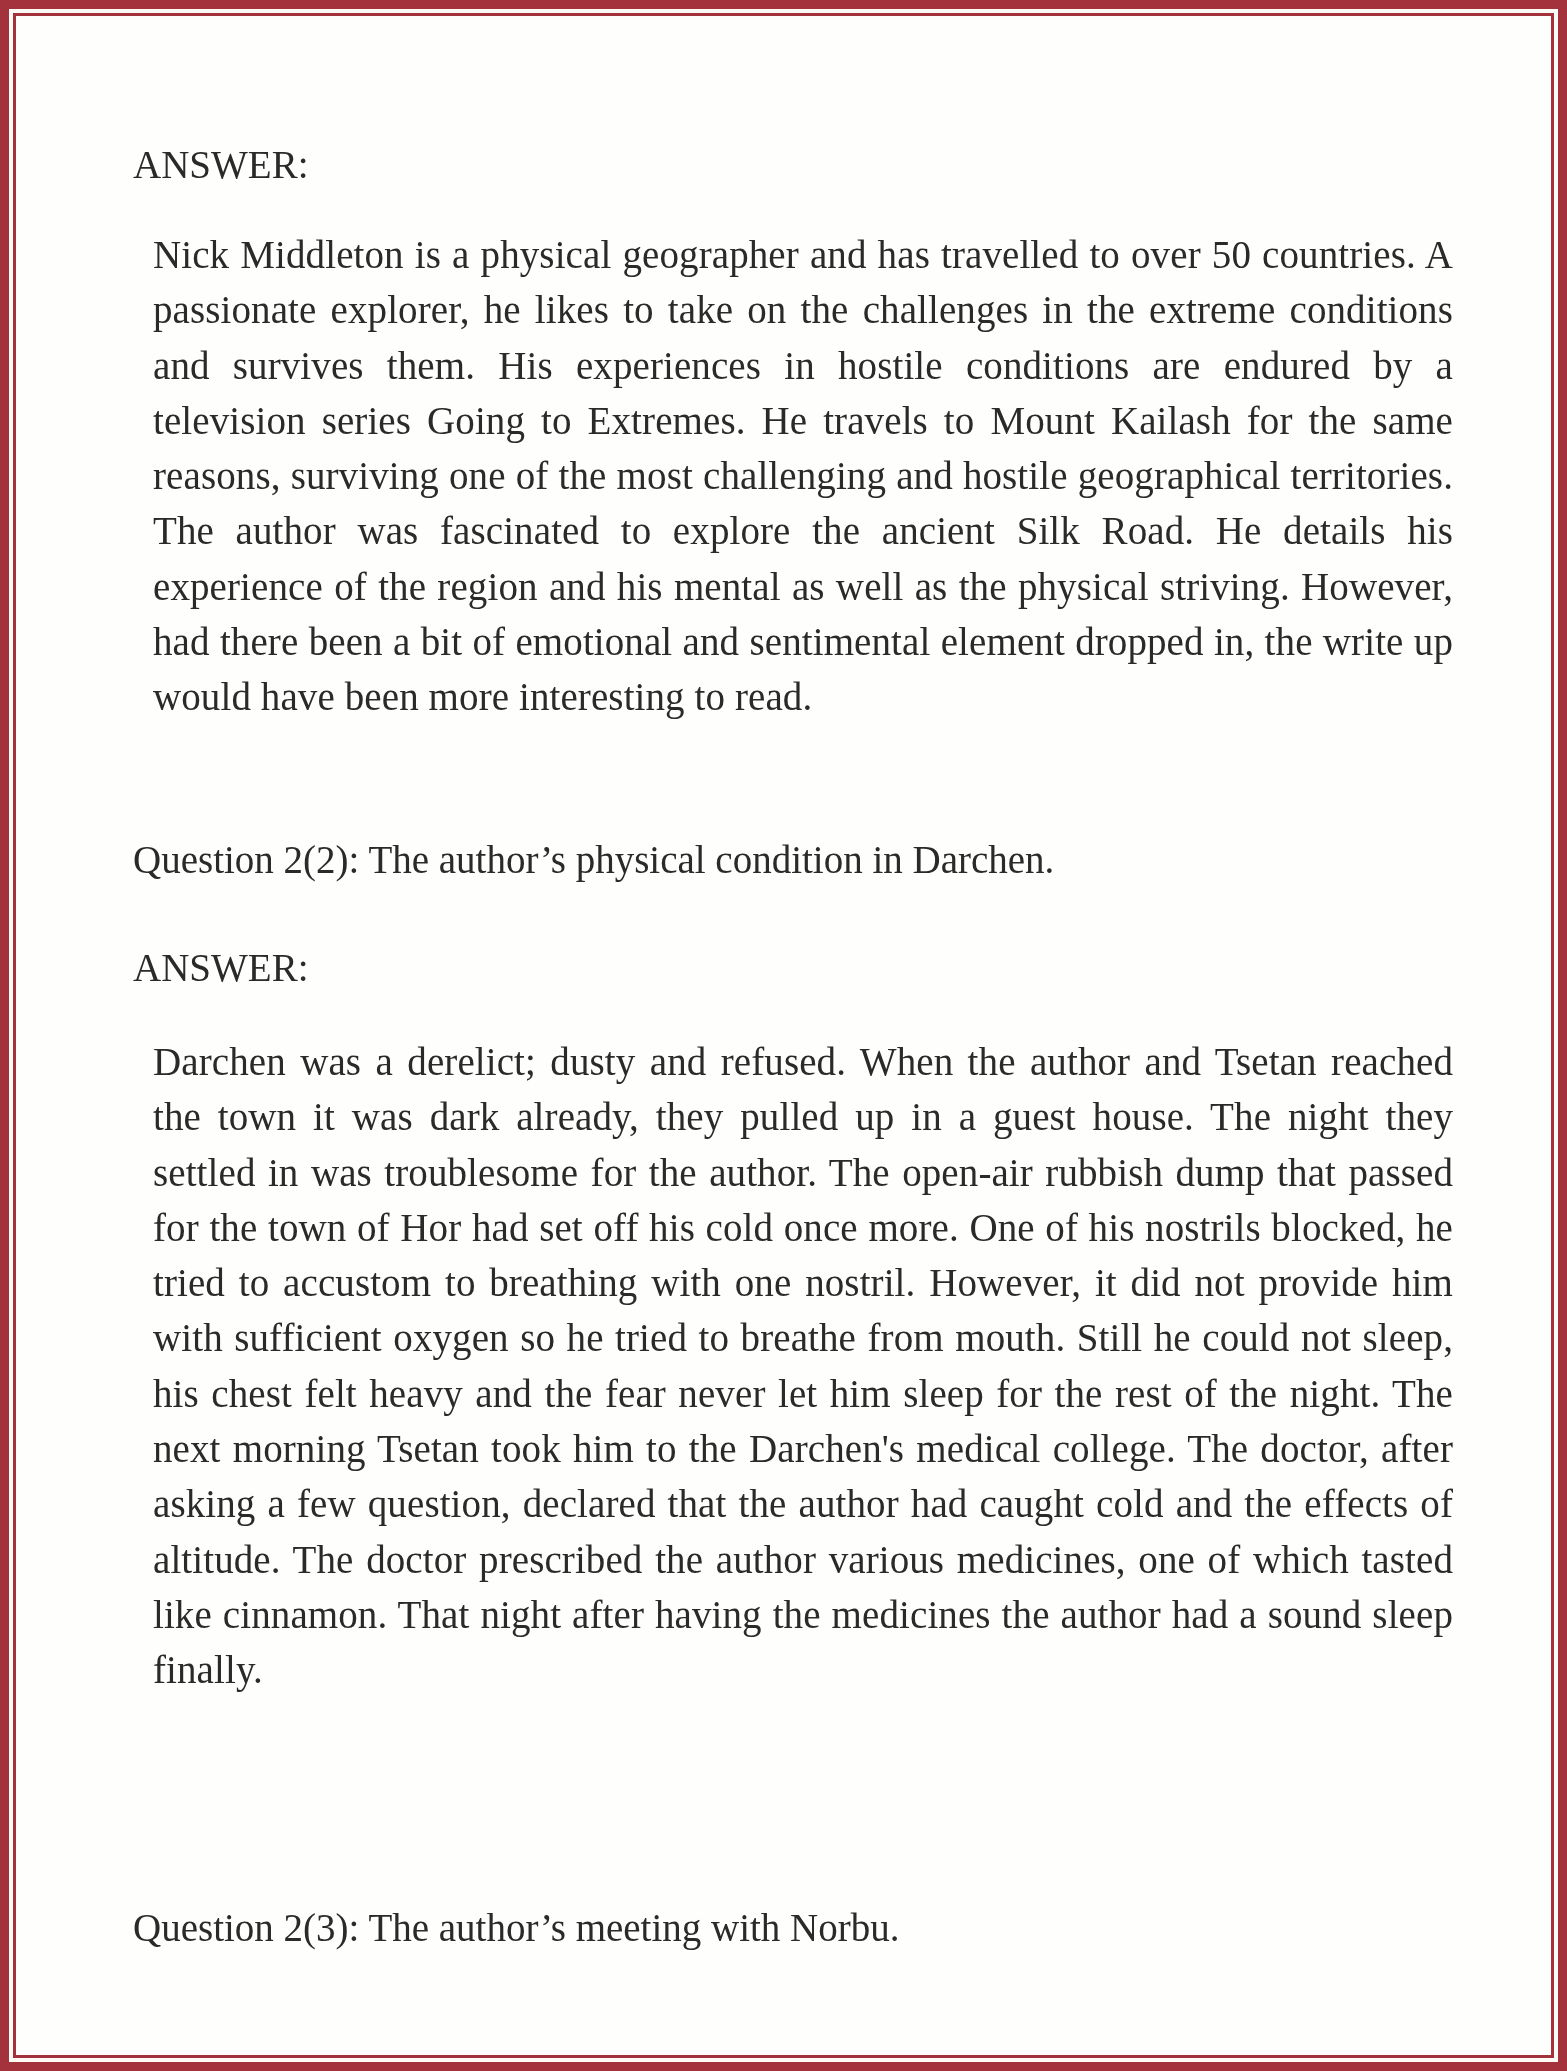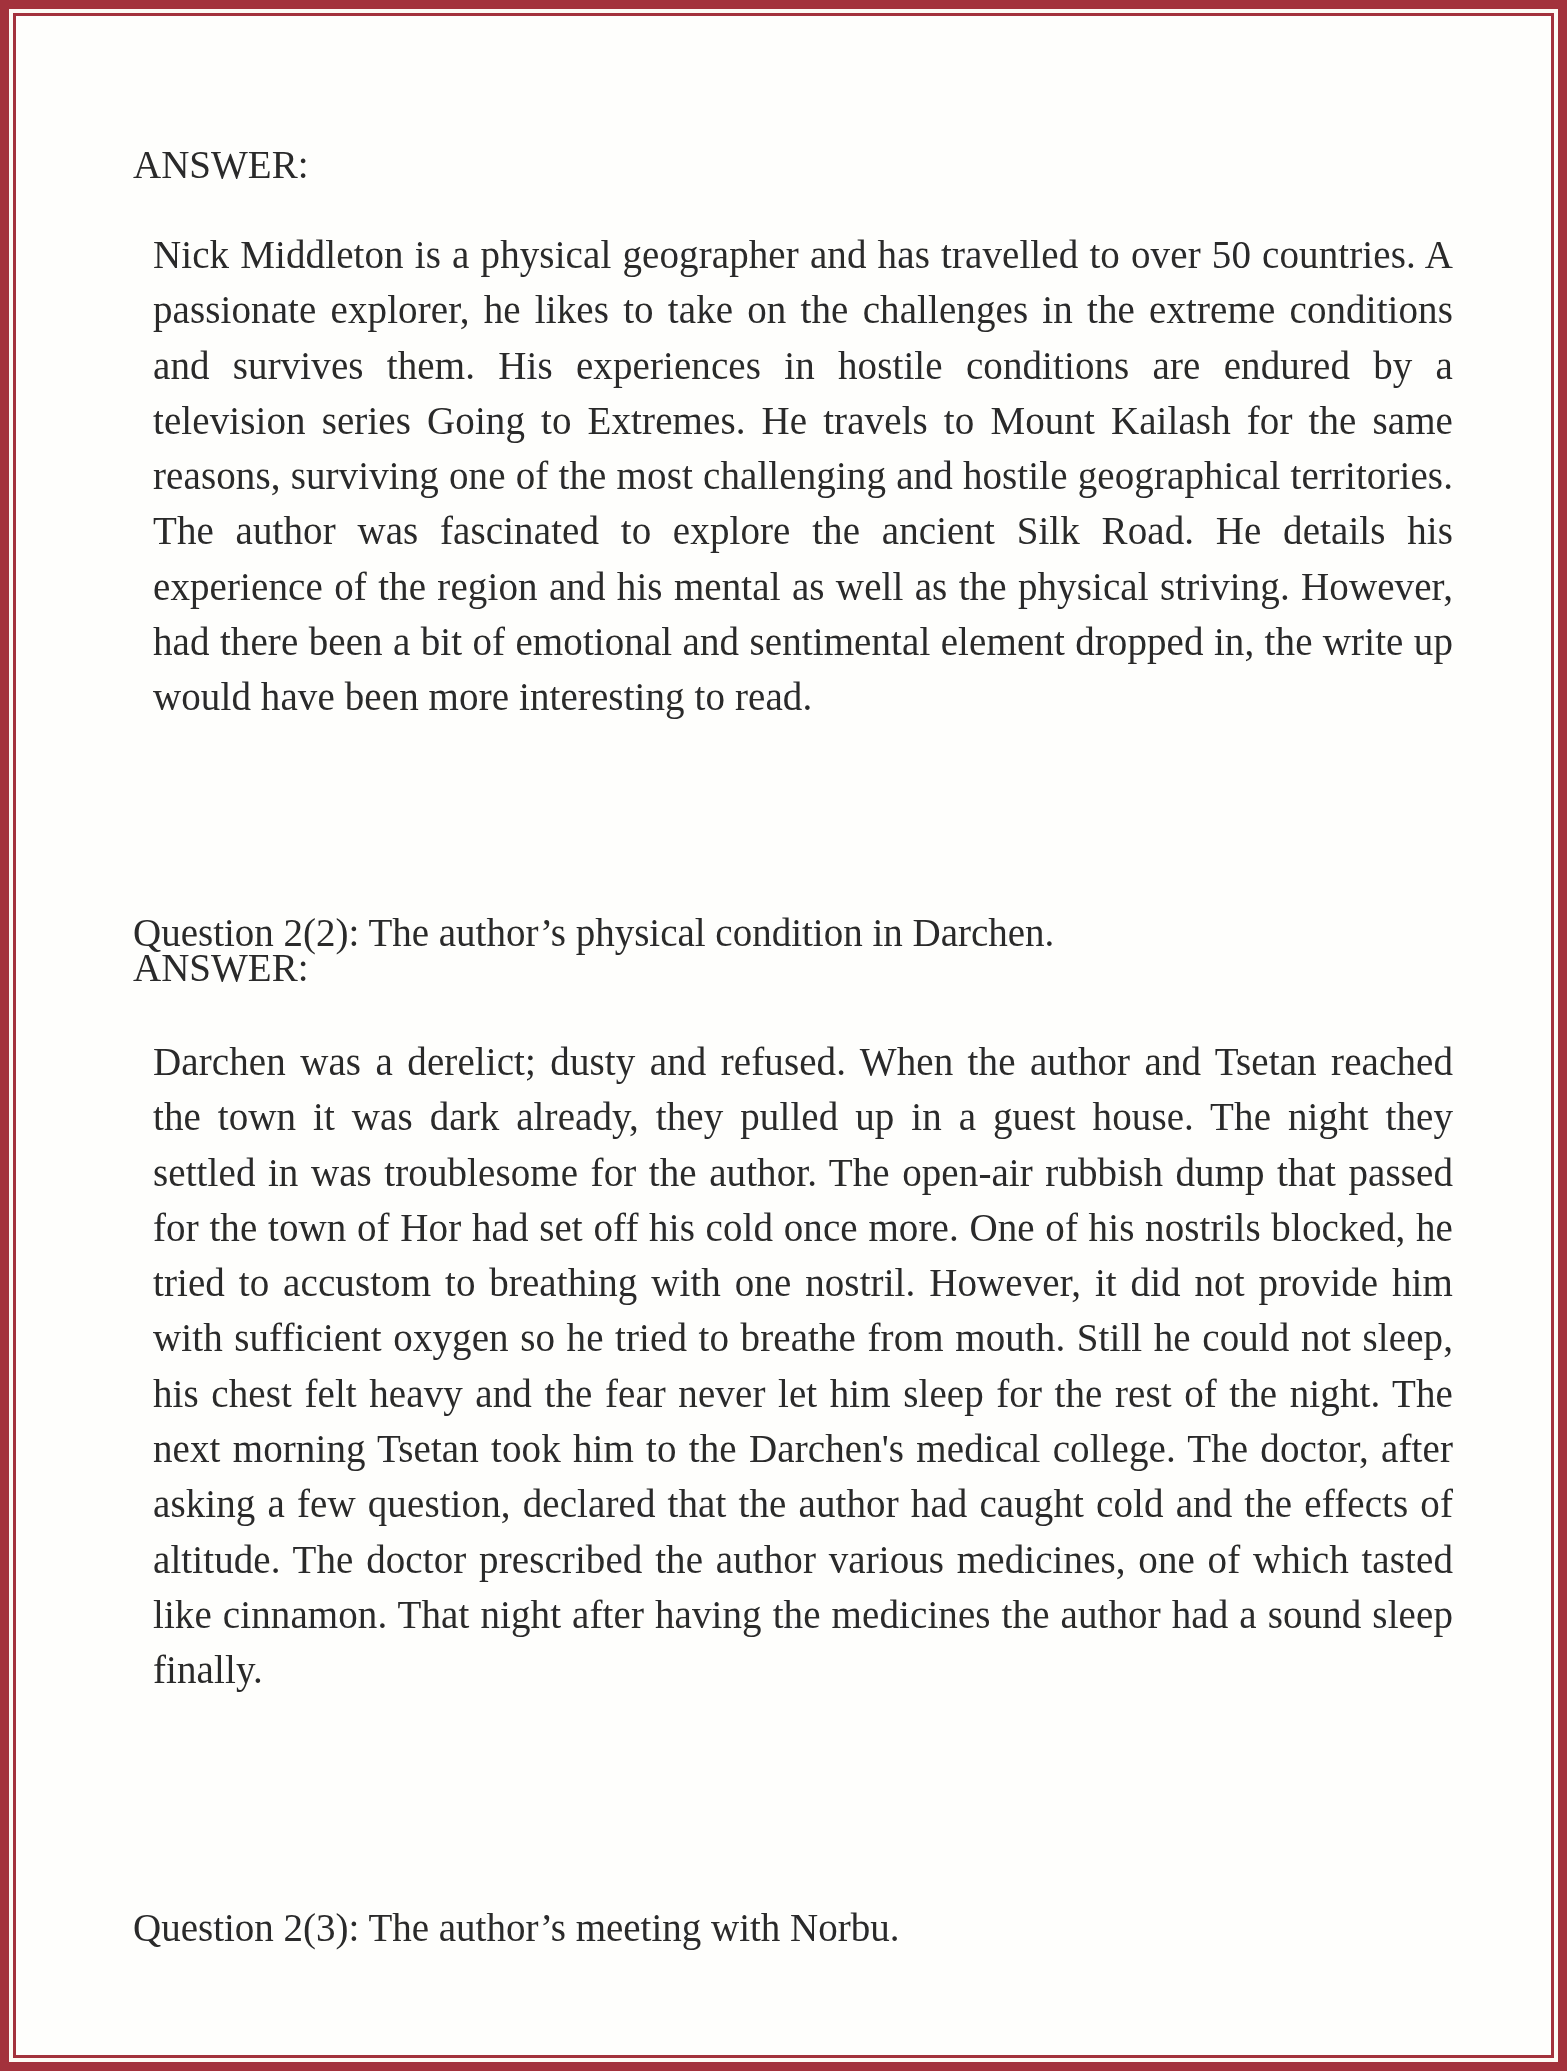--- a/index.html
+++ b/index.html
@@ -49,21 +49,21 @@
 <div class="frame-outer">
   <div class="frame-inner"></div>
 </div>
 
 <div class="page">
 
   <h2 class="heading" style="top:137px;">ANSWER:</h2>
 
   <p class="para" style="top:211px;">Nick Middleton is a physical geographer and has travelled to over 50 countries. A passionate explorer, he likes to take on the challenges in the extreme conditions and survives them. His experiences in hostile conditions are endured by a television series Going to Extremes. He travels to Mount Kailash for the same reasons, surviving one of the most challenging and hostile geographical territories. The author was fascinated to explore the ancient Silk Road. He details his experience of the region and his mental as well as the physical striving. However, had there been a bit of emotional and sentimental element dropped in, the write up would have been more interesting to read.</p>
 
-  <h2 class="heading" style="top:905px;">Question 2(2): The author’s physical condition in Darchen.</h2>
+  <h2 class="heading" style="top:832px;">Question 2(2): The author’s physical condition in Darchen.</h2>
 
   <h2 class="heading" style="top:940px;">ANSWER:</h2>
 
   <p class="para" style="top:1018px;">Darchen was a derelict; dusty and refused. When the author and Tsetan reached the town it was dark already, they pulled up in a guest house. The night they settled in was troublesome for the author. The open-air rubbish dump that passed for the town of Hor had set off his cold once more. One of his nostrils blocked, he tried to accustom to breathing with one nostril. However, it did not provide him with sufficient oxygen so he tried to breathe from mouth. Still he could not sleep, his chest felt heavy and the fear never let him sleep for the rest of the night. The next morning Tsetan took him to the Darchen's medical college. The doctor, after asking a few question, declared that the author had caught cold and the effects of altitude. The doctor prescribed the author various medicines, one of which tasted like cinnamon. That night after having the medicines the author had a sound sleep finally.</p>
 
   <h2 class="heading" style="top:1900px;">Question 2(3): The author’s meeting with Norbu.</h2>
 
 </div>
 
 </body></html>

